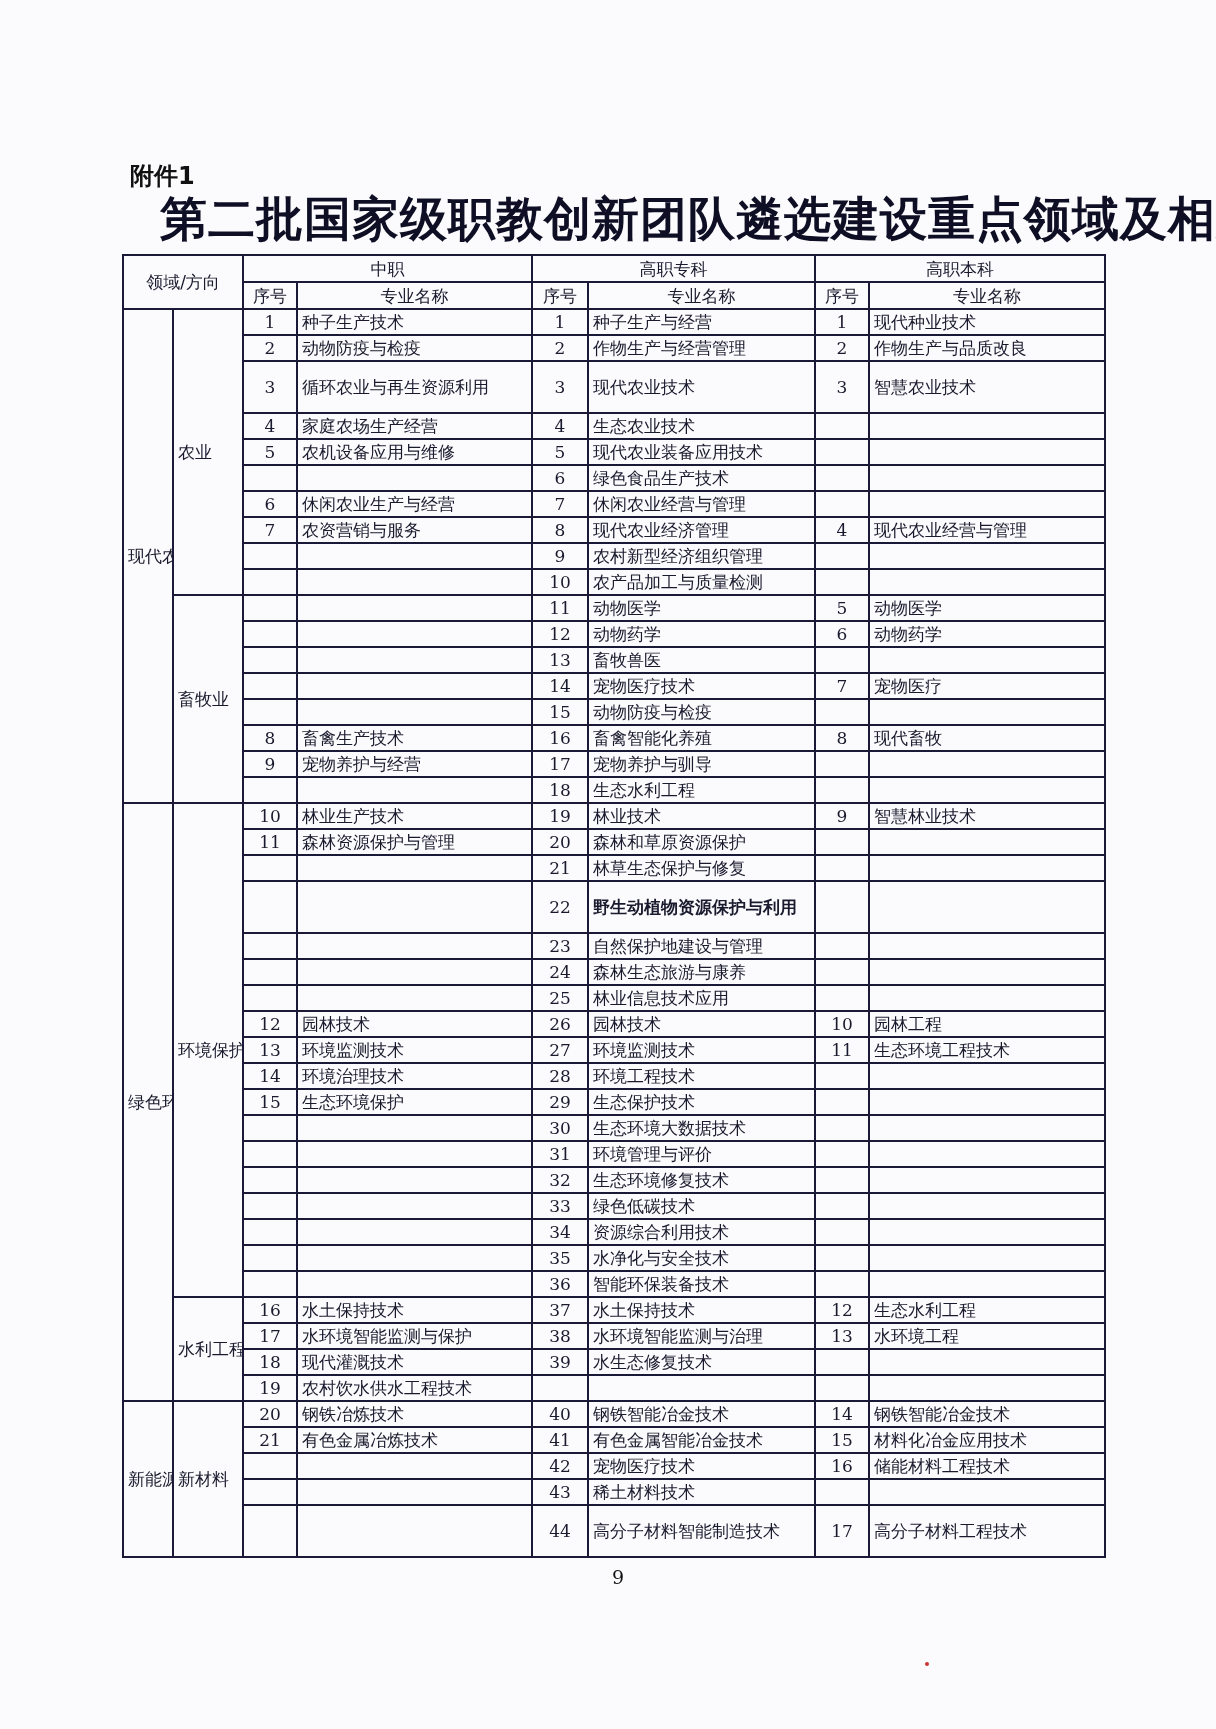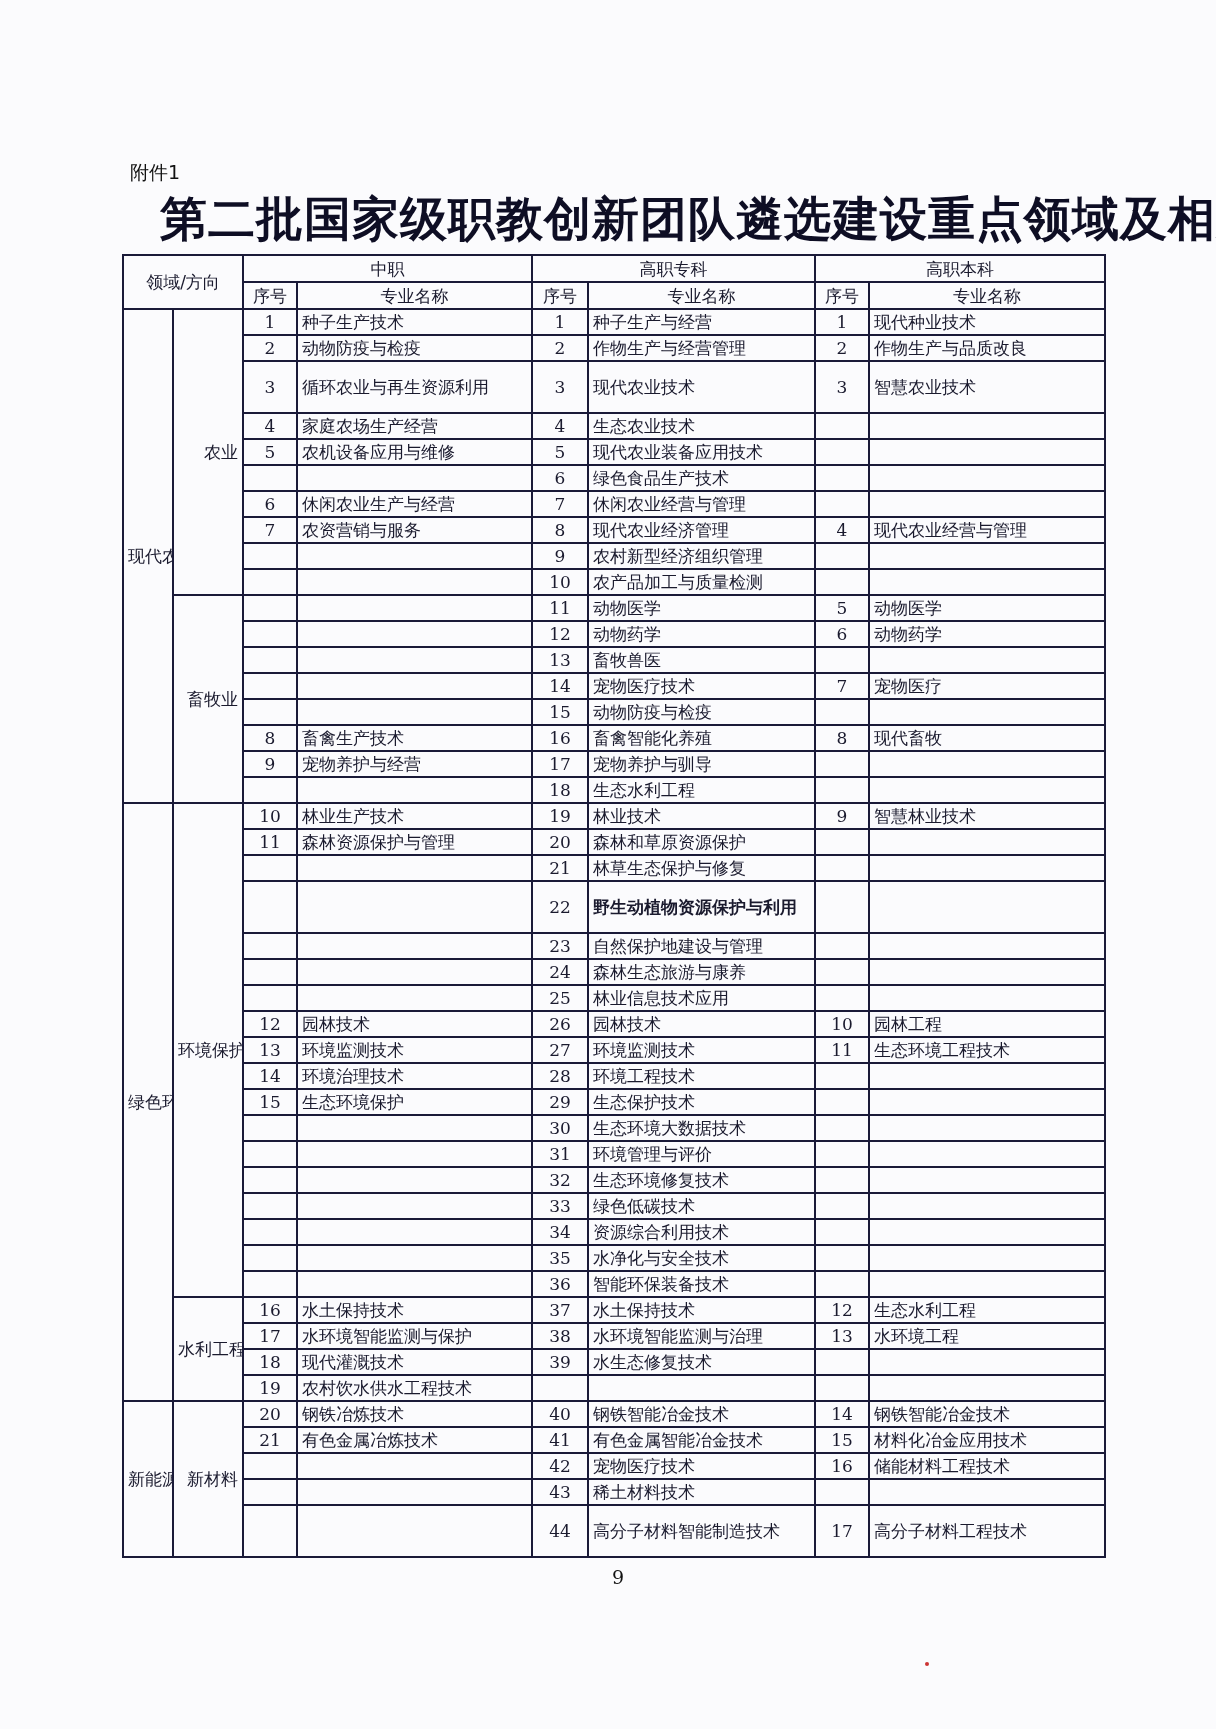--- a/index.html
+++ b/index.html
@@ -1,34 +1,34 @@
 <!DOCTYPE html>
 <html><head>
 <meta charset="utf-8">
 <style>
   html, body { margin: 0; padding: 0; }
   body {
     width: 1216px; height: 1729px; background: #fbfbfd; position: relative;
     font-family: "DejaVu Serif", "Liberation Serif", serif; color: #1a1a2e; overflow: hidden;
   }
-  .attach { position: absolute; left: 130px; top: 160px; font-family: "DejaVu Sans", "Liberation Sans", sans-serif; font-weight: normal; font-size: 19px; color: #111; }
+  .attach { position: absolute; left: 130px; top: 160px; font-family: "DejaVu Sans", "Liberation Sans", sans-serif; font-weight: bold; font-size: 24px; color: #111; }
   .title { position: absolute; left: 160px; top: 188px; width: 930px; font-family: Liberation Sans, sans-serif; font-weight: bold; font-size: 47px; letter-spacing: 1px; color: #0e0e24; white-space: nowrap; }
   table.main {
     position: absolute; left: 122px; top: 254px; width: 982px;
     border-collapse: collapse; table-layout: fixed; border: 2.5px solid #12122a;
   }
   table.main td, table.main th {
     border: 2px solid #1a1a38; padding: 0 4px; font-size: 17px; font-weight: normal; line-height: 20px;
     overflow: hidden; white-space: nowrap;
   }
   table.main th { font-family: "DejaVu Sans", "Liberation Sans", sans-serif; font-size: 17px; text-align: center; height: 25px; }
   td.seq { text-align: center; }
   td.name { text-align: left; }
   td.name.wrap { white-space: normal; line-height: 22px; font-weight: bold; }
-  td.domain, td.dir { text-align: right; white-space: normal; vertical-align: middle; line-height: 24px; margin-left: 17px; }
+  td.domain, td.dir { text-align: left; white-space: normal; vertical-align: middle; line-height: 24px; margin-left: 17px; }
   td.domain { padding: 0 3px; }
   tr.r { height: 26px; }
   tr.t { height: 52px; }
   .pagenum { position: absolute; left: 612px; top: 1566px; font-size: 19px; color: #111; }
   .red-dot { position: absolute; left: 925px; top: 1662px; width: 4px; height: 4px; background: #c33; border-radius: 50%; }
 </style>
 </head>
 <body>
 
 <div class="attach">附件1</div>

